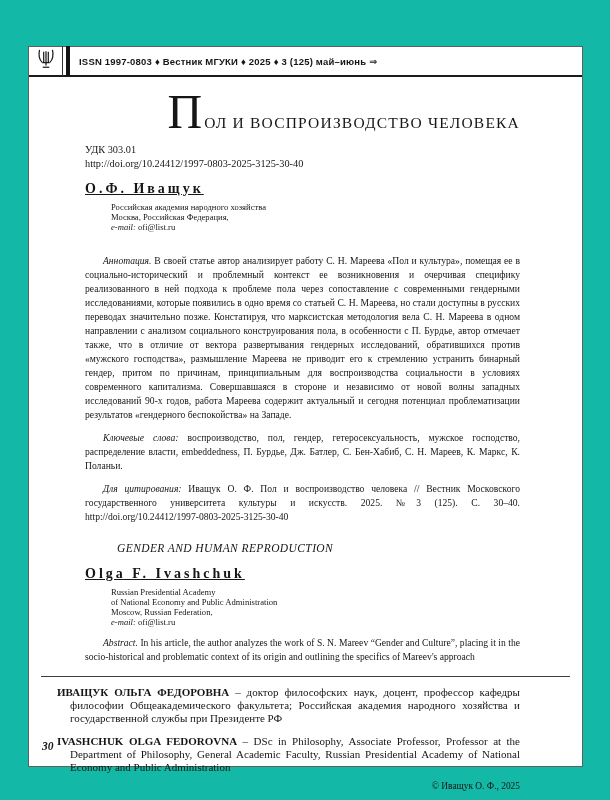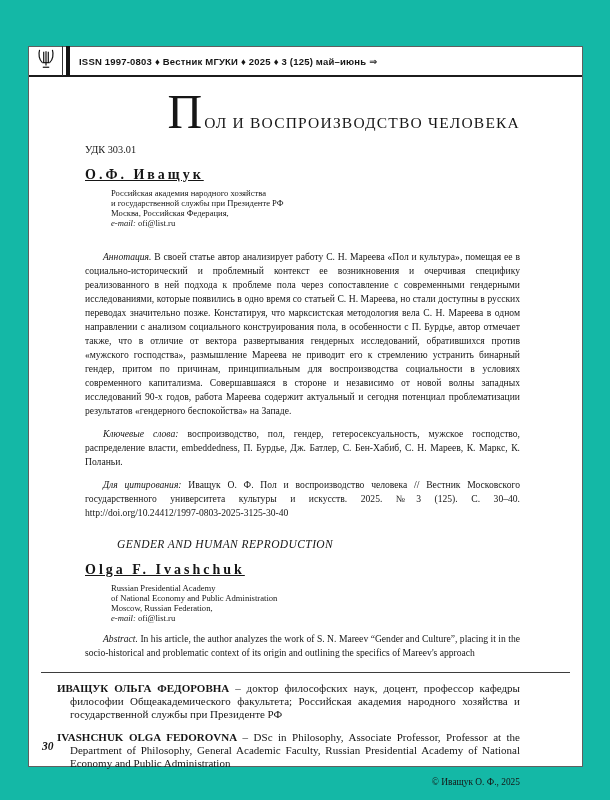--- a/index.html
+++ b/index.html
@@ -115,26 +115,26 @@
       <div class="issn-line">ISSN 1997-0803 ♦ Вестник МГУКИ ♦ 2025 ♦ 3 (125) май–июнь ⇒</div>
     </div>
 
     <div class="title-row">
       <span class="dropcap">П</span>
       <span class="title-rest">ОЛ И ВОСПРОИЗВОДСТВО ЧЕЛОВЕКА</span>
     </div>
 
     <div class="meta">
       <div>УДК 303.01</div>
+      <div>http://doi.org/10.24412/1997-0803-2025-3125-30-40</div>
     </div>
 
     <div class="author-block">
       <div class="author-name">О.Ф. Иващук</div>
       <div class="affil">Российская академия народного хозяйства</div>
-      <div class="affil">и государственной службы при Президенте РФ</div>
       <div class="affil">Москва, Российская Федерация,</div>
       <div class="affil">
         <span class="em-label">e-mail:</span>
         <span>ofi@list.ru</span>
       </div>
     </div>
 
     <p class="para abstract">
       <span class="label">Аннотация.</span>
       <span>В своей статье автор анализирует работу С. Н. Мареева «Пол и культура», помещая ее в социально-исторический и проблемный контекст ее возникновения и очерчивая специфику реализованного в ней подхода к проблеме пола через сопоставление с современными гендерными исследованиями, которые появились в одно время со статьей С. Н. Мареева, но стали доступны в русских переводах значительно позже. Констатируя, что марксистская методология вела С. Н. Мареева в одном направлении с анализом социального конструирования пола, в особенности с П. Бурдье, автор отмечает также, что в отличие от вектора развертывания гендерных исследований, обратившихся против «мужского господства», размышление Мареева не приводит его к стремлению устранить бинарный гендер, притом по причинам, принципиальным для воспроизводства социальности в условиях современного капитализма. Совершавшаяся в стороне и независимо от новой волны западных исследований 90-х годов, работа Мареева содержит актуальный и сегодня потенциал проблематизации результатов «гендерного беспокойства» на Западе.</span>

